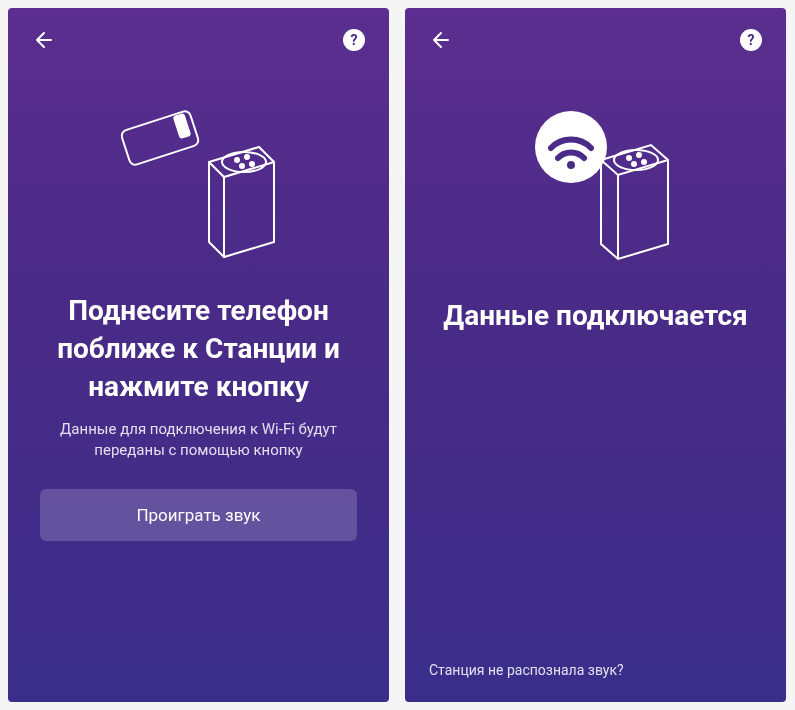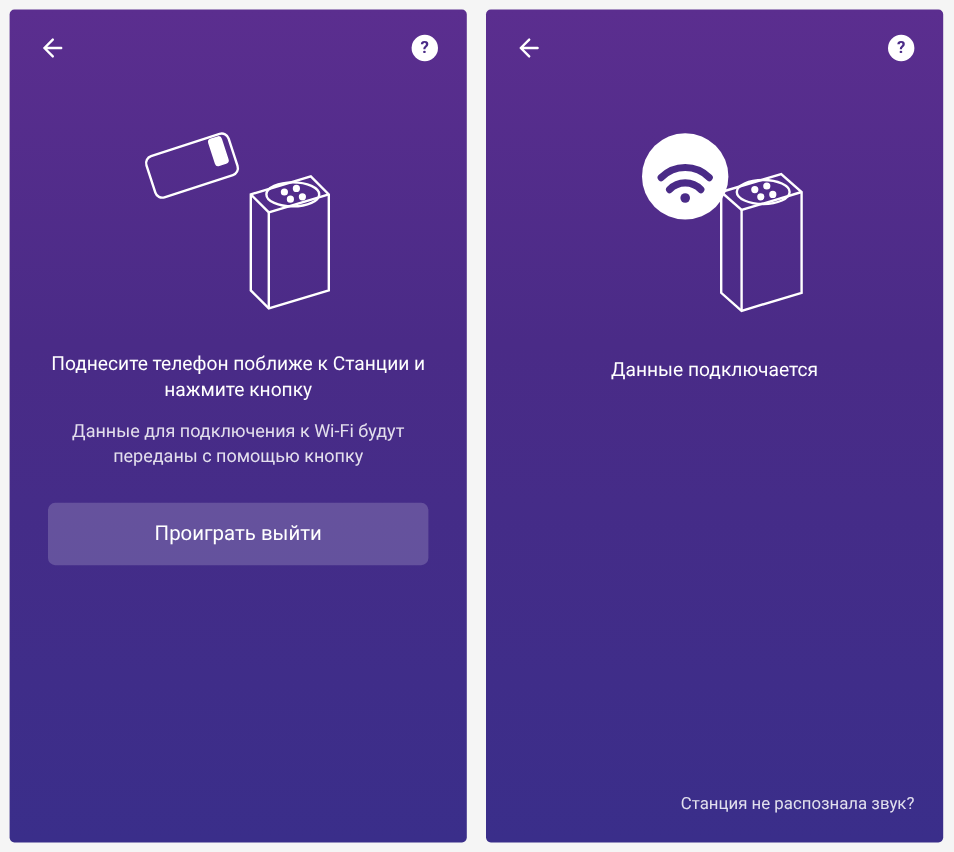--- a/index.html
+++ b/index.html
@@ -56,22 +56,22 @@
       justify-content: center;
       padding: 20px 0 30px;
     }
     .content {
       text-align: center;
       padding: 0 32px;
       flex: 1;
     }
     .title {
       color: white;
-      font-size: 16px;
-      font-weight: 400;
+      font-size: 28px;
+      font-weight: 700;
       line-height: 1.35;
       margin-bottom: 14px;
     }
     .description {
       color: rgba(255, 255, 255, 0.85);
       font-size: 15px;
       line-height: 1.4;
       margin-bottom: 28px;
     }
     .play-button {
@@ -79,21 +79,21 @@
       border: none;
       color: white;
       font-size: 17px;
       padding: 16px 20px;
       border-radius: 6px;
       width: 100%;
       cursor: pointer;
       font-family: inherit;
     }
     .footer-link {
-      text-align: right;
+      text-align: left;
       color: rgba(255, 255, 255, 0.85);
       font-size: 14px;
       padding: 24px;
       cursor: pointer;
     }
   </style>
 </head>
 <body>
 
 <div class="phone-screen">
@@ -126,21 +126,21 @@
         <circle cx="148" cy="65" r="2" fill="white"></circle>
         <circle cx="153" cy="72" r="2" fill="white"></circle>
         <circle cx="143" cy="74" r="2" fill="white"></circle>
       </g>
     </svg>
   </div>
 
   <div class="content">
     <h1 class="title">Поднесите телефон поближе  к Станции и нажмите кнопку</h1>
     <p class="description">Данные для подключения к Wi-Fi будут переданы с помощью кнопку</p>
-    <button class="play-button">Проиграть выйти</button>
+    <button class="play-button">Проиграть звук</button>
   </div>
 </div>
 
 <div class="phone-screen">
   <div class="header">
     <div class="back-arrow">
       <svg width="24" height="24" viewBox="0 0 24 24" fill="none">
         <path d="M19 12H5M5 12L12 5M5 12L12 19" stroke="white" stroke-width="2" stroke-linecap="round" stroke-linejoin="round"></path>
       </svg>
     </div>

